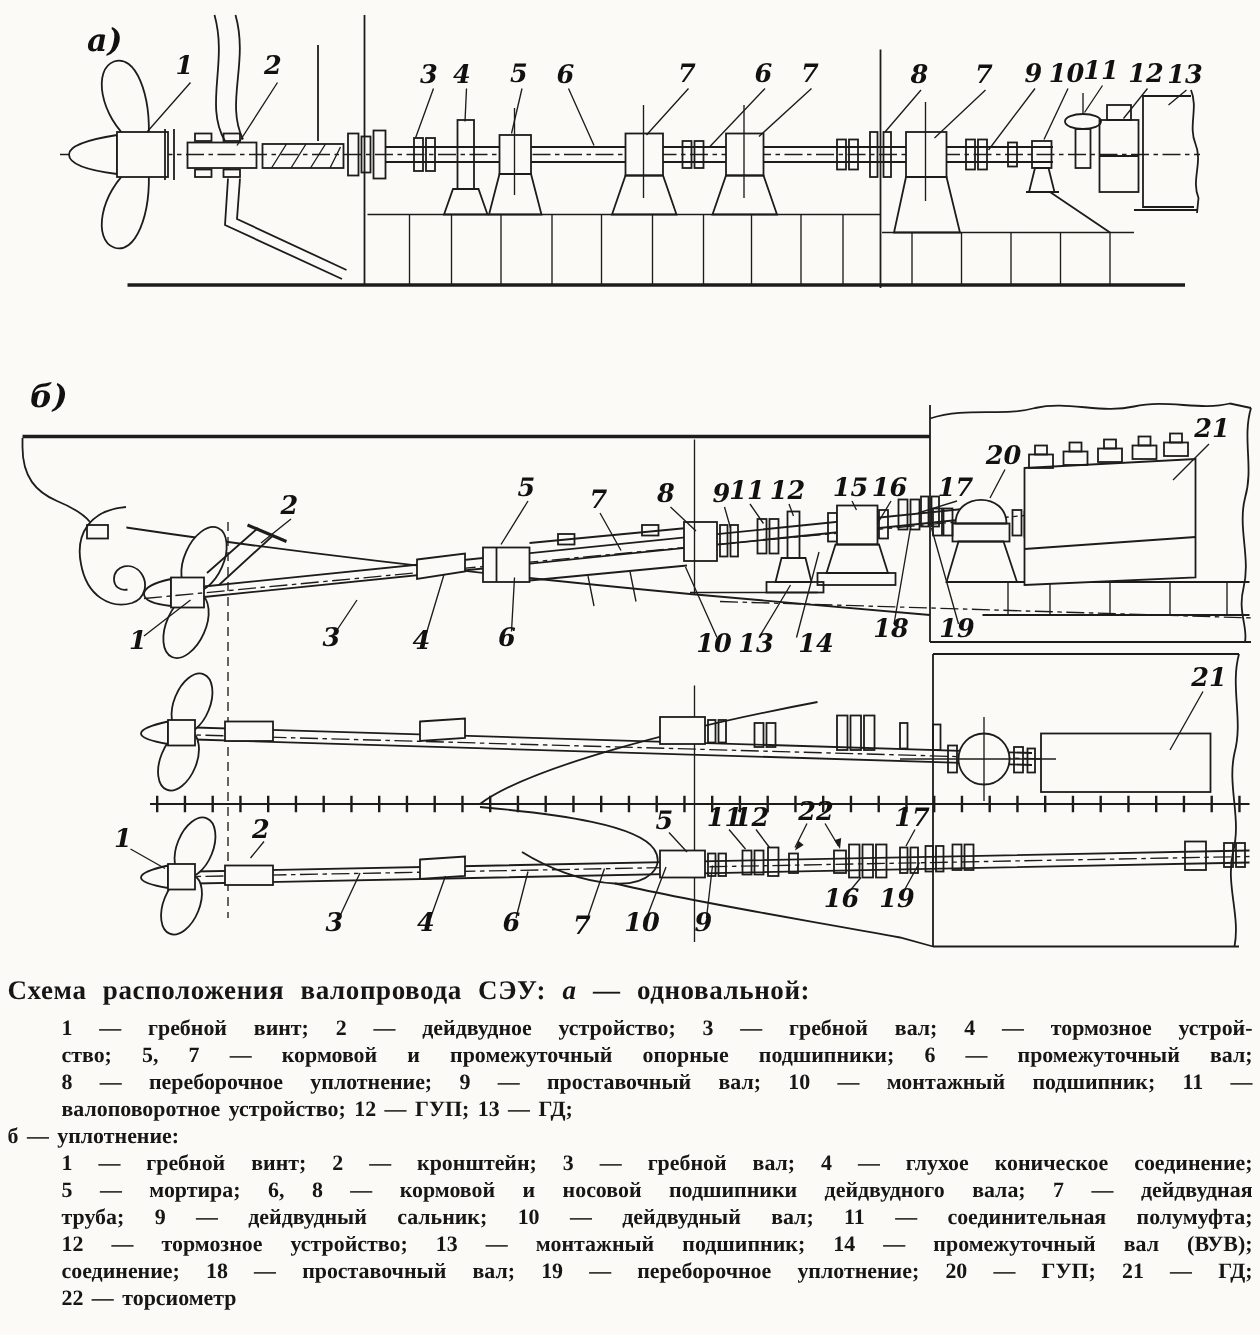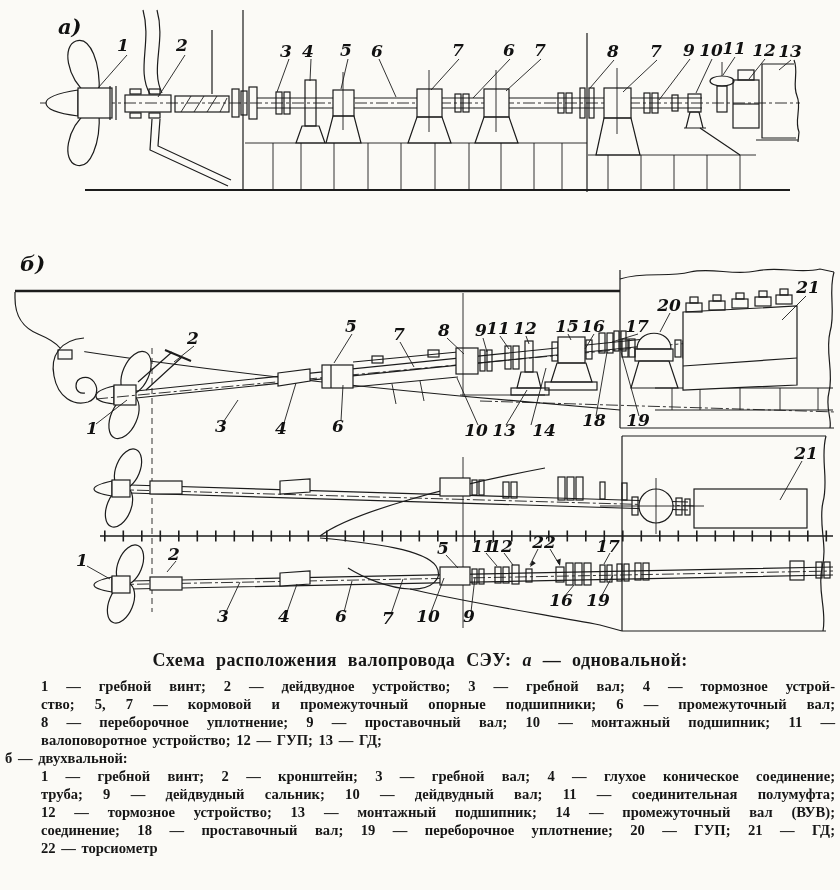--- a/index.html
+++ b/index.html
@@ -6,21 +6,21 @@
   .page{position:relative;width:840px;height:890px;background:#fbfaf6;overflow:hidden;
         font-family:"Liberation Serif", serif;color:#161616;}
   .art{position:absolute;left:0;top:0;}
   .overlay{position:absolute;left:0;top:0;width:840px;height:650px;pointer-events:none;}
   .callout{position:absolute;transform:translate(-50%,-55%);
            font-family:"DejaVu Serif", serif;font-style:italic;font-weight:600;
            font-size:17px;line-height:1;color:#111;white-space:nowrap;}
   .panel-label{position:absolute;font-family:"DejaVu Serif", serif;font-style:italic;
            font-weight:600;font-size:21px;color:#111;}
   .caption{position:absolute;left:0;top:648px;width:840px;padding:0 5px;box-sizing:border-box;}
-  .cap-title{text-align:center;font-size:18px;font-weight:700;letter-spacing:.4px;
+  .cap-title{font-size:18px;font-weight:700;letter-spacing:.4px;
            word-spacing:6px;margin:2px 0 6px 0;}
   .cap-title .it{font-style:italic;}
   .lg{font-size:14.6px;line-height:18px;font-weight:700;word-spacing:2px;margin-left:36px;}
   .lg.just{text-align:justify;text-align-last:justify;}
   .lg.center{text-align:left;}
   .subtitle{margin:0;}
   svg .thin{stroke-width:.9;}
 </style>
 </head>
 <body>
@@ -384,23 +384,24 @@
   <div class="cap-title">
     <span>Схема расположения валопровода СЭУ:</span>
     <span class="it">а</span><span> — одновальной:</span>
   </div>
   <div>
     <div class="lg just">1 — гребной винт; 2 — дейдвудное устройство; 3 — гребной вал; 4 — тормозное устрой-</div>
     <div class="lg just">ство; 5, 7 — кормовой и промежуточный опорные подшипники; 6 — промежуточный вал;</div>
     <div class="lg just">8 — переборочное уплотнение; 9 — проставочный вал; 10 — монтажный подшипник; 11 —</div>
     <div class="lg center">валоповоротное устройство; 12 — ГУП; 13 — ГД;</div>
   </div>
-  <div class="lg center subtitle">б — двухвальной:</div>
+  <div class="lg center subtitle">б — уплотнение:</div>
   <div>
     <div class="lg just">1 — гребной винт; 2 — кронштейн; 3 — гребной вал; 4 — глухое коническое соединение;</div>
+    <div class="lg just">5 — мортира; 6, 8 — кормовой и носовой подшипники дейдвудного вала; 7 — дейдвудная</div>
     <div class="lg just">труба; 9 — дейдвудный сальник; 10 — дейдвудный вал; 11 — соединительная полумуфта;</div>
     <div class="lg just">12 — тормозное устройство; 13 — монтажный подшипник; 14 — промежуточный вал (ВУВ);</div>
     <div class="lg just">соединение; 18 — проставочный вал; 19 — переборочное уплотнение; 20 — ГУП; 21 — ГД;</div>
     <div class="lg center">22 — торсиометр</div>
   </div>
 </div>
 
 </div>
 
 </body></html>

